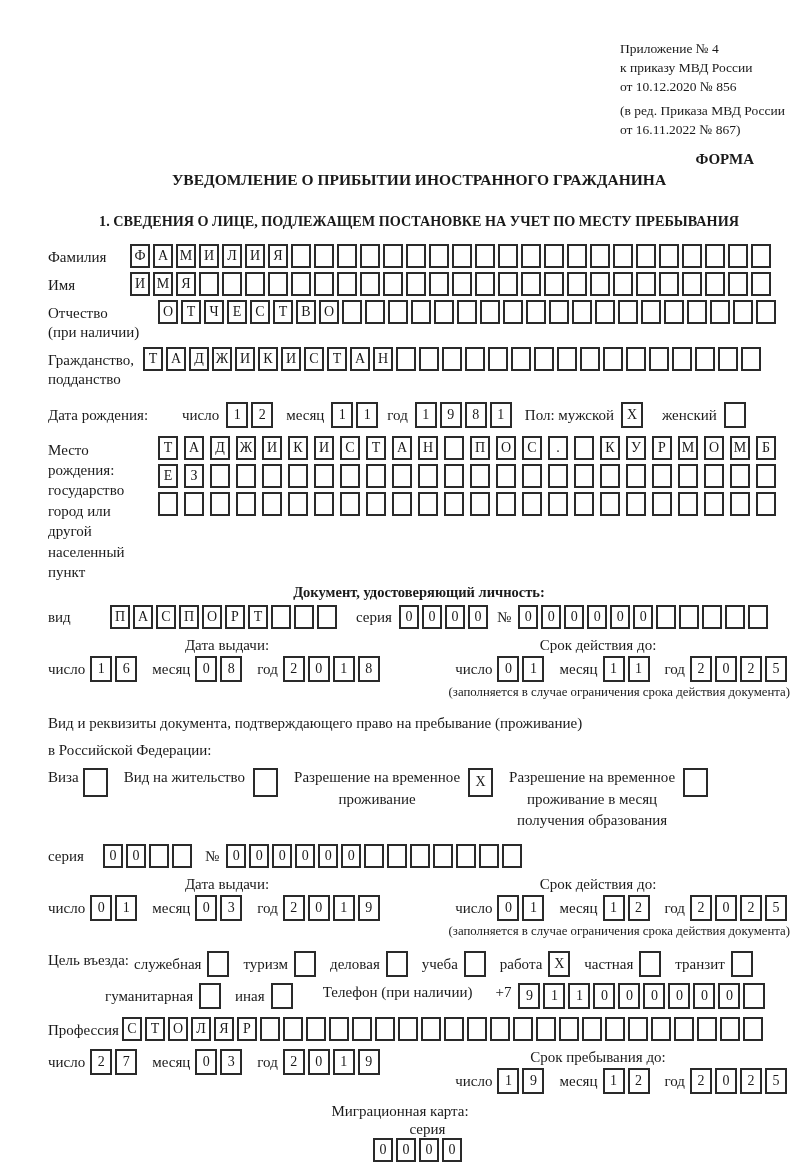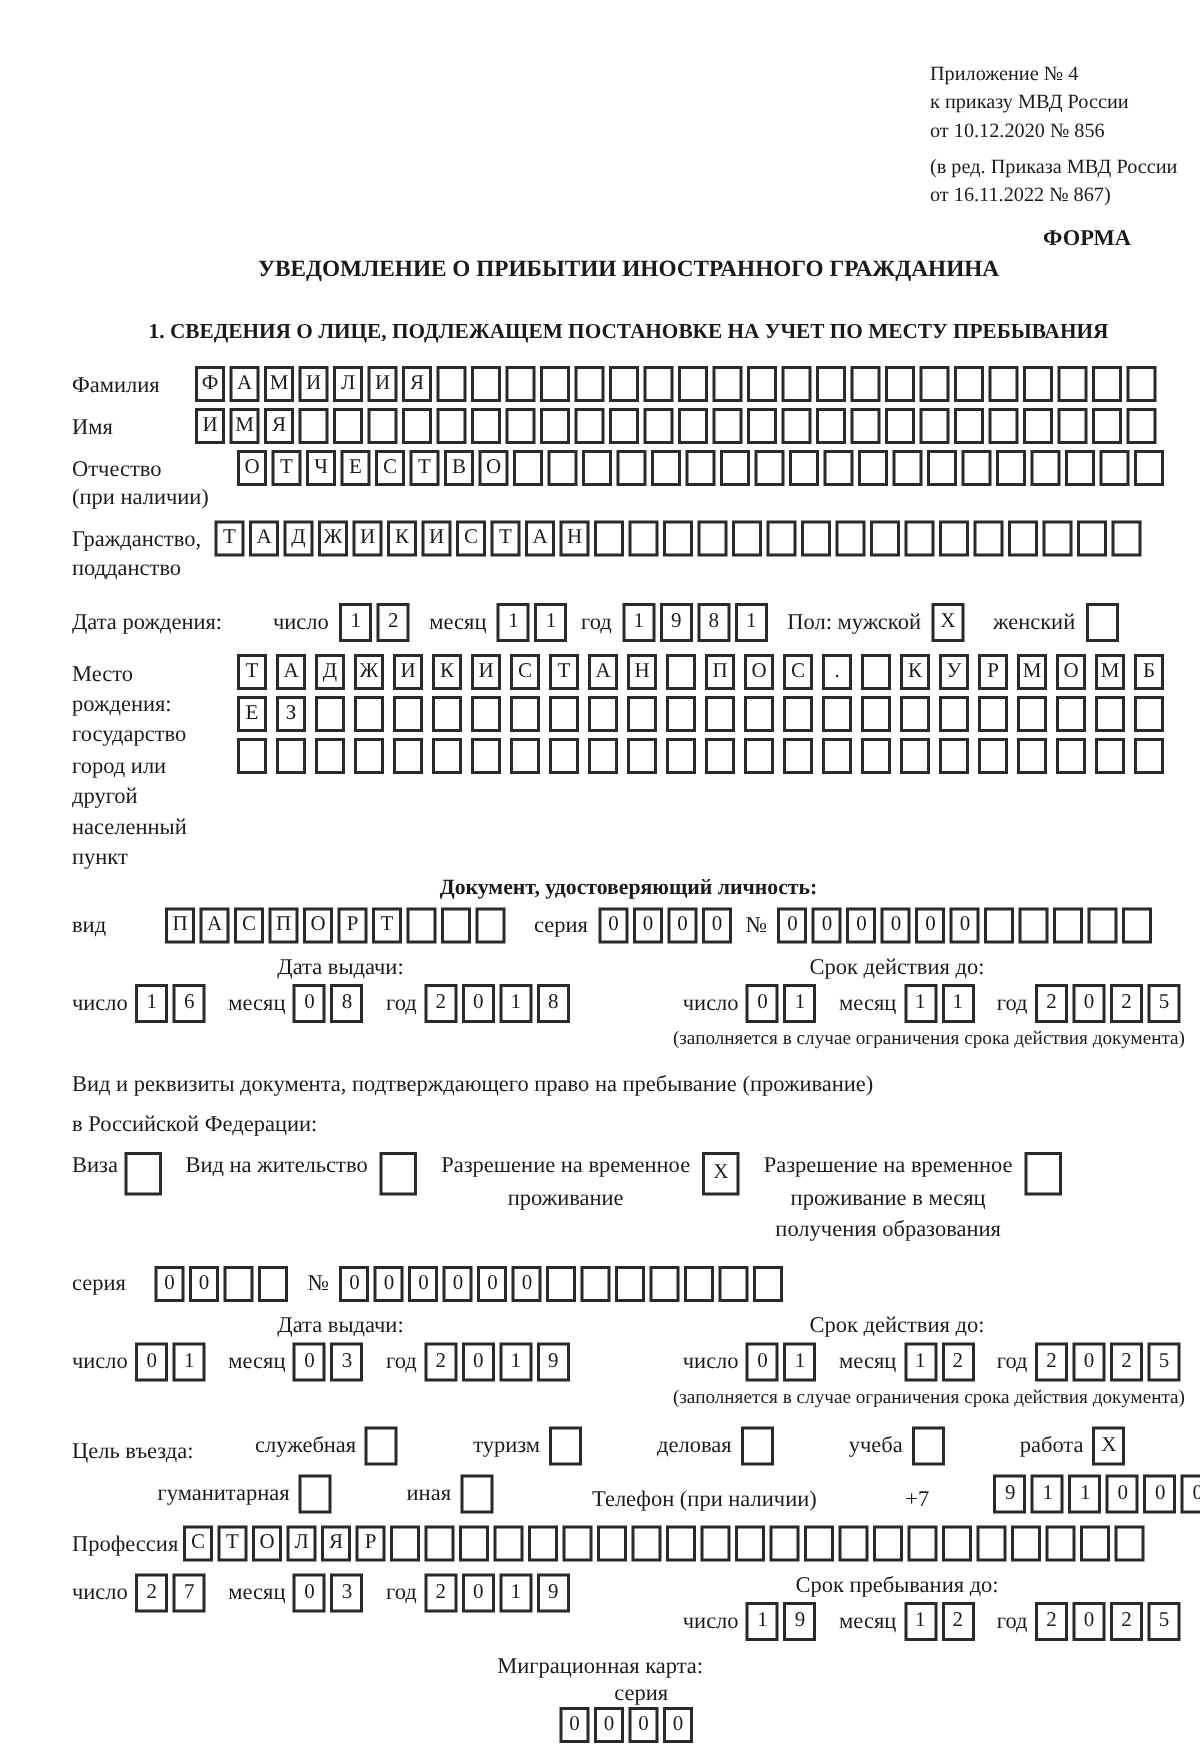--- a/index.html
+++ b/index.html
@@ -67,21 +67,21 @@
 
   
   .intro { font-size: 15px; margin-top: 10px; line-height: 1.75; }
   .options-row { display: flex; align-items: flex-start; margin-top: 4px; }
   .opt { display: flex; align-items: flex-start; margin-right: 13px; }
   .opt:last-child { margin-right: 0; }
   .opt-lines { font-size: 15px; line-height: 1.45; text-align: center; }
   .opt .cells { margin-left: 8px; margin-top: 1px; }
 
   
-  .purpose-row { display: flex; align-items: flex-end; margin-top: 12px; gap: 36px; }
+  .purpose-row { display: flex; align-items: flex-start; margin-top: 12px; }
   .purpose-row .t, .purpose-row .lbl { padding-top: 0; }
   .purpose { display: flex; align-items: center; margin-right: 11px; }
   .purpose .t { margin-right: 6px; }
   .indent57 { margin-left: 57px; }
 </style>
 </head>
 <body>
 
 <div class="page">
 

